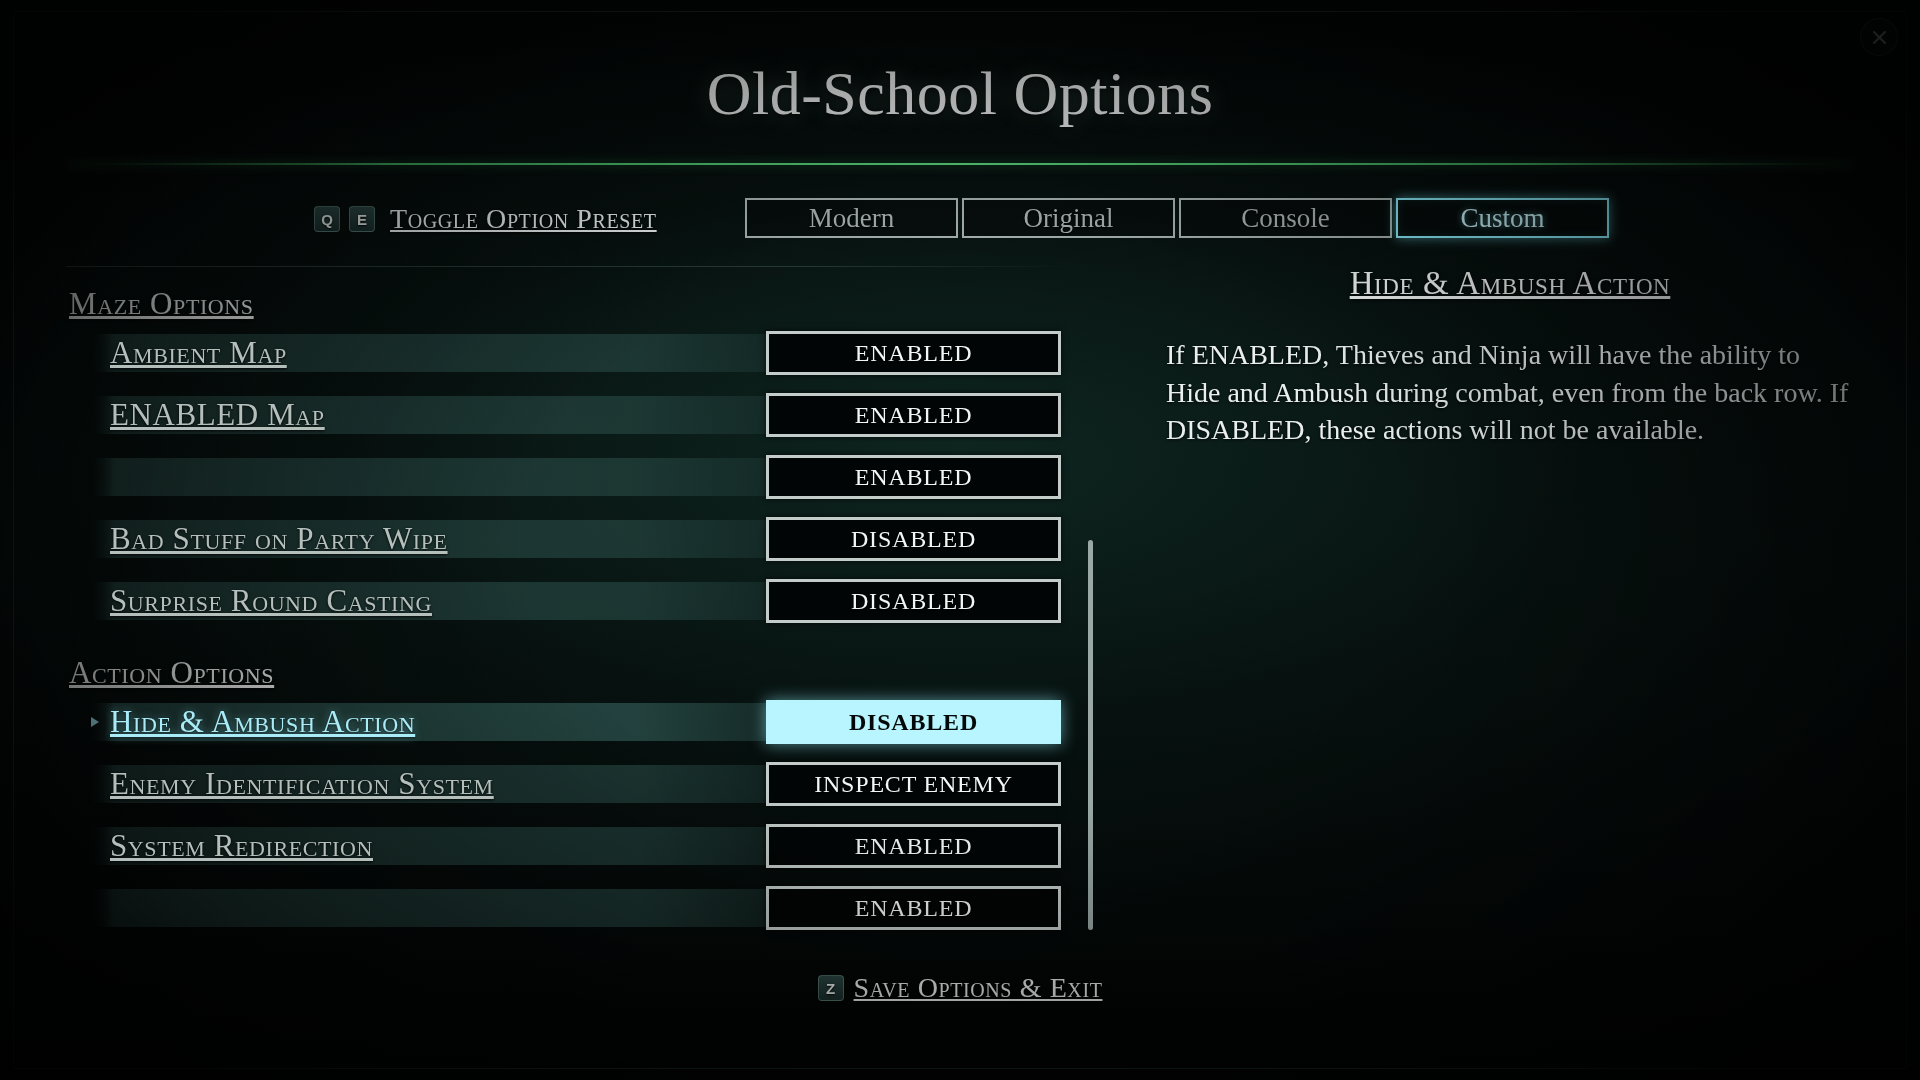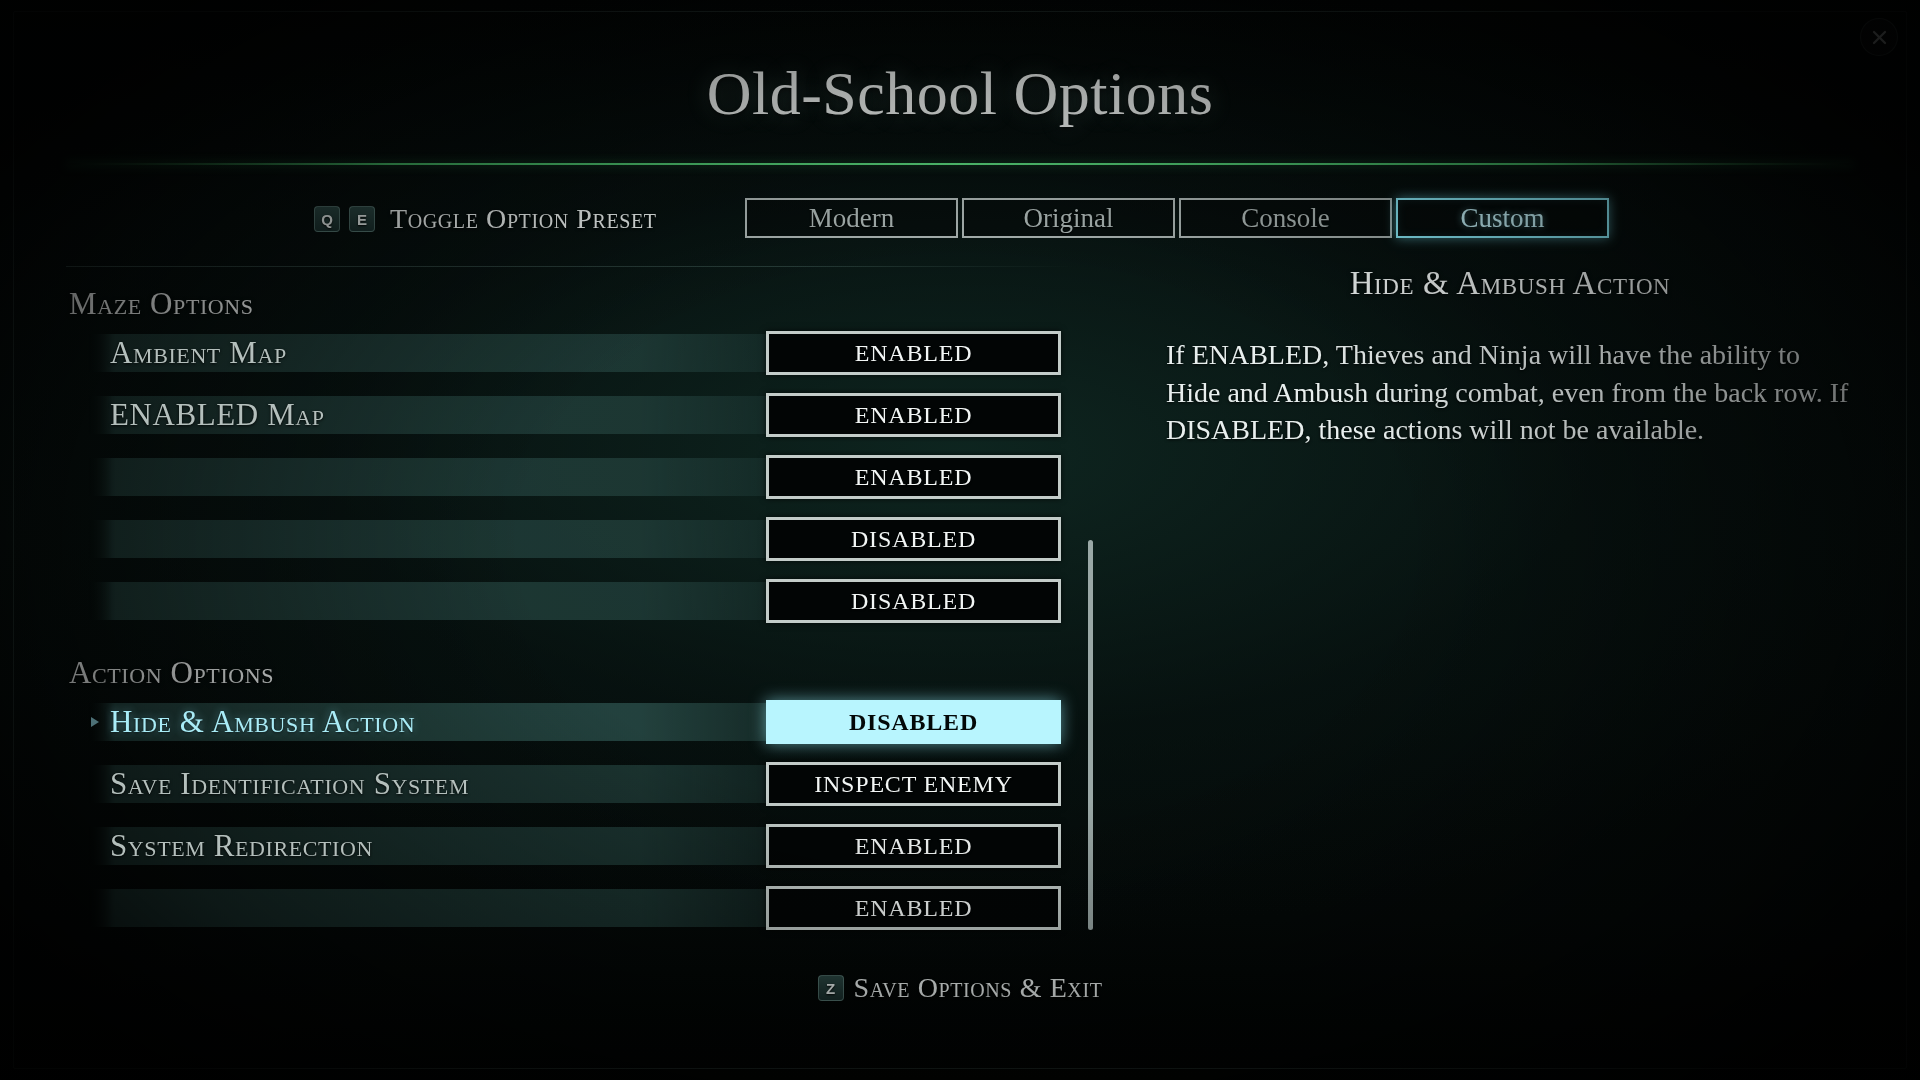--- a/index.html
+++ b/index.html
@@ -71,20 +71,21 @@
     border:1px solid rgba(150,190,182,0.40);
     color:#eef6f4; font-size:15px; font-weight:700;
     font-family:"Liberation Sans", sans-serif;
     display:flex; align-items:center; justify-content:center;
     text-shadow:0 1px 2px rgba(0,0,0,0.9);
     cursor:pointer;
   }
   .smallcaps {
     font-variant:small-caps;
     letter-spacing:0.6px;
+    text-decoration:underline;
   }
   #preset-hint-label {
     margin-left:6px;
     font-size:28px; color:#eef4f2;
     text-shadow:0 1px 3px rgba(0,0,0,0.9);
   }
   #preset-buttons {
     position:absolute; left:745px; top:1px;
     display:flex; gap:4px;
   }
@@ -270,44 +271,46 @@
 
       <div class="opt-row">
         <div class="row-bar"></div>
         <div class="row-bullet"></div>
         <div class="value-btn">ENABLED</div>
       </div>
 
       <div class="opt-row">
         <div class="row-bar"></div>
         <div class="row-bullet"></div>
+        <div class="row-label smallcaps">Bad Stuff on Party Wipe</div>
         <div class="value-btn">DISABLED</div>
       </div>
 
       <div class="opt-row">
         <div class="row-bar"></div>
         <div class="row-bullet"></div>
+        <div class="row-label smallcaps">Surprise Round Casting</div>
         <div class="value-btn">DISABLED</div>
       </div>
     </div>
 
     <div id="action-section">
       <div class="section-head smallcaps">Action Options</div>
 
       <div class="opt-row selected">
         <div class="row-bar"></div>
         <div class="row-bullet"></div>
         <div class="row-label smallcaps">Hide &amp; Ambush Action</div>
         <div class="value-btn">DISABLED</div>
       </div>
 
       <div class="opt-row">
         <div class="row-bar"></div>
         <div class="row-bullet"></div>
-        <div class="row-label smallcaps">Save Identification System</div>
+        <div class="row-label smallcaps">Enemy Identification System</div>
         <div class="value-btn">INSPECT ENEMY</div>
       </div>
 
       <div class="opt-row">
         <div class="row-bar"></div>
         <div class="row-bullet"></div>
         <div class="row-label smallcaps">System Redirection</div>
         <div class="value-btn">ENABLED</div>
       </div>
 

